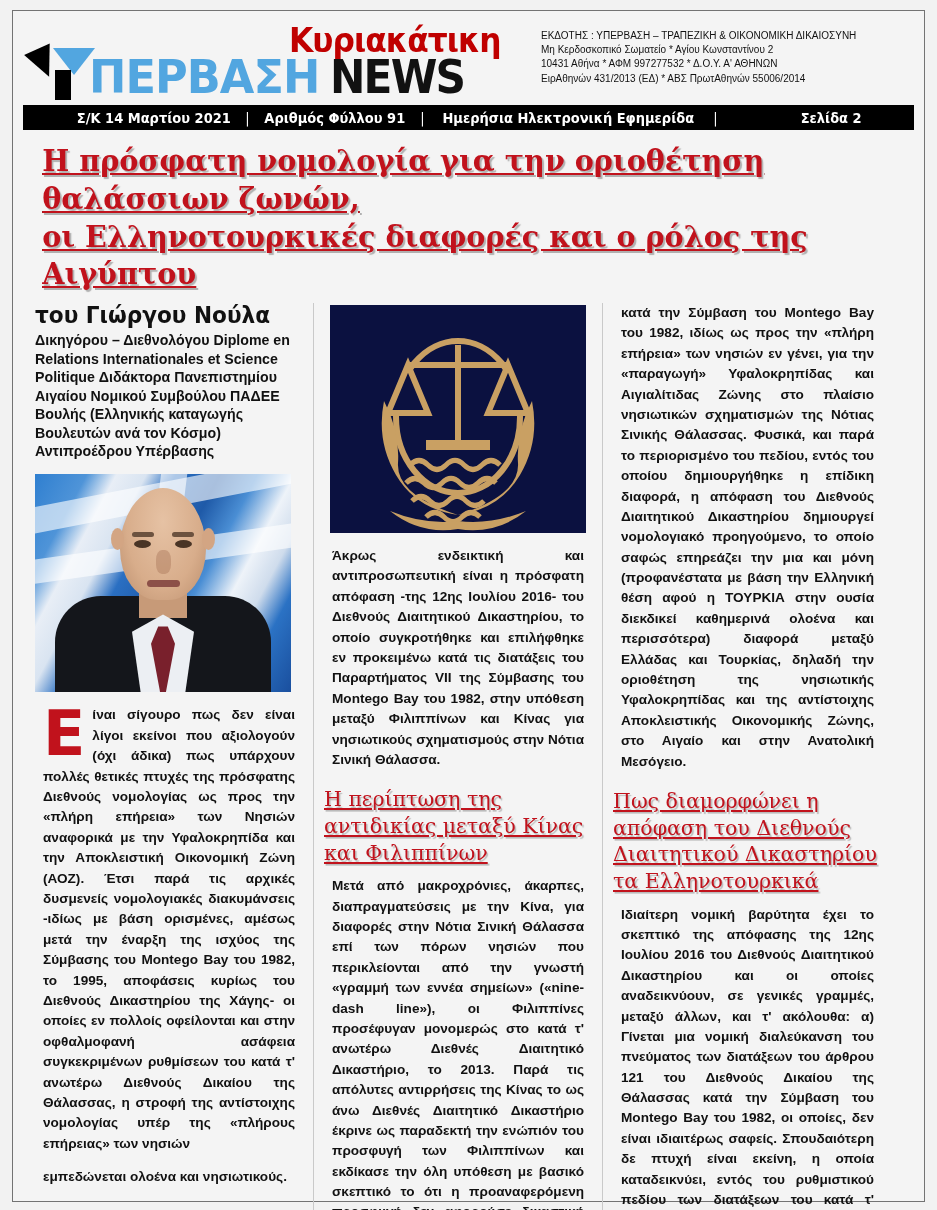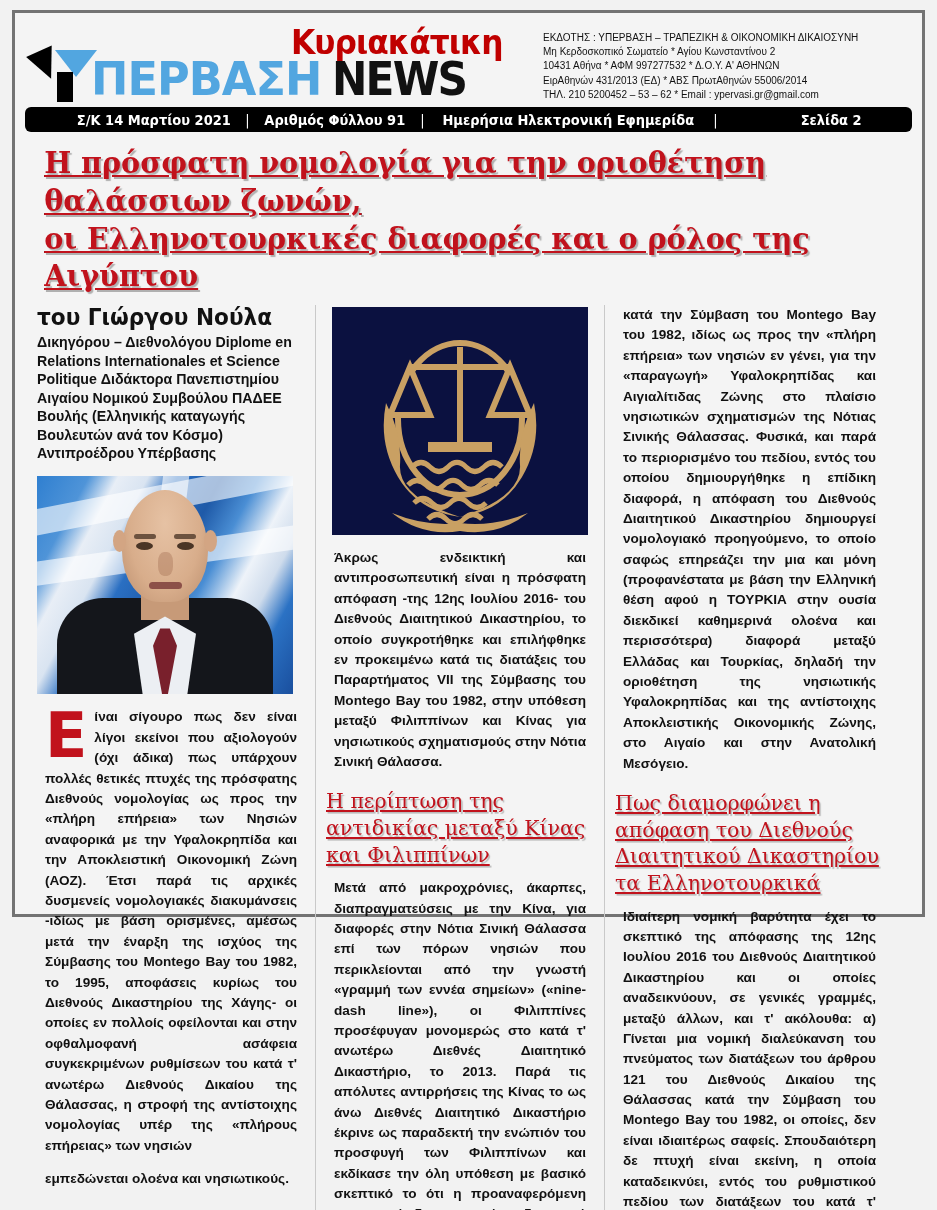--- a/index.html
+++ b/index.html
@@ -11,22 +11,22 @@
   body { width: 937px; height: 1210px; overflow: hidden; }
 
   .page {
     width: 937px; height: 1210px;
     background: #f2f2f2;
     padding: 10px 12px 6px 12px;
     position: relative;
   }
   .sheet {
     background: #f4f4f4;
-    border: 3px solid #737373;
-    width: 913px; height: 907px;
+    border: 1px solid #737373;
+    width: 913px; height: 1192px;
     padding: 8px 10px 0 10px;
     position: relative;
   }
 
   
   .masthead {
     display: flex;
     align-items: flex-start;
     padding: 2px 4px 0 4px;
     height: 84px;
@@ -120,21 +120,20 @@
     color: #fff;
     height: 25px;
     display: flex;
     align-items: center;
     justify-content: center;
     font-family: "DejaVu Sans", sans-serif;
     font-weight: bold;
     font-size: 14px;
     letter-spacing: 0px;
     margin-top: 2px;
-    border-radius: 6px;
   }
   .infobar span { transform: scaleX(0.93); display: inline-block; }
   .infobar .sep { padding: 0 9px; font-weight: normal; }
   .infobar .pg { padding-left: 74px; }
 
   
   .headline {
     text-align: left;
     padding: 12px 6px 10px 6px;
     text-decoration: underline;
@@ -324,21 +323,20 @@
         </div>
         <div class="pervasi">ΠΕΡΒΑΣΗ</div>
         <div class="newsword">NEWS</div>
       </div>
     </div>
     <div class="imprint">
       <div>ΕΚΔΟΤΗΣ : ΥΠΕΡΒΑΣΗ – ΤΡΑΠΕΖΙΚΗ &amp; ΟΙΚΟΝΟΜΙΚΗ ΔΙΚΑΙΟΣΥΝΗ</div>
       <div>Μη Κερδοσκοπικό Σωματείο * Αγίου Κωνσταντίνου 2</div>
       <div>10431 Αθήνα * ΑΦΜ 997277532 * Δ.Ο.Υ. Α' ΑΘΗΝΩΝ</div>
       <div>ΕιρΑθηνών 431/2013 (ΕΔ) * ΑΒΣ ΠρωτΑθηνών 55006/2014</div>
-      <div>ΤΗΛ. 210 5200452 – 53 – 62 * Email : ypervasi.gr@gmail.com</div>
     </div>
   </div>
 
   <div class="infobar">
     <span>Σ/Κ 14 Μαρτίου 2021</span>
     <span class="sep">|</span>
     <span>Αριθμός Φύλλου 91</span>
     <span class="sep">|</span>
     <span>Ημερήσια Ηλεκτρονική Εφημερίδα</span>
     <span class="sep">|</span>

